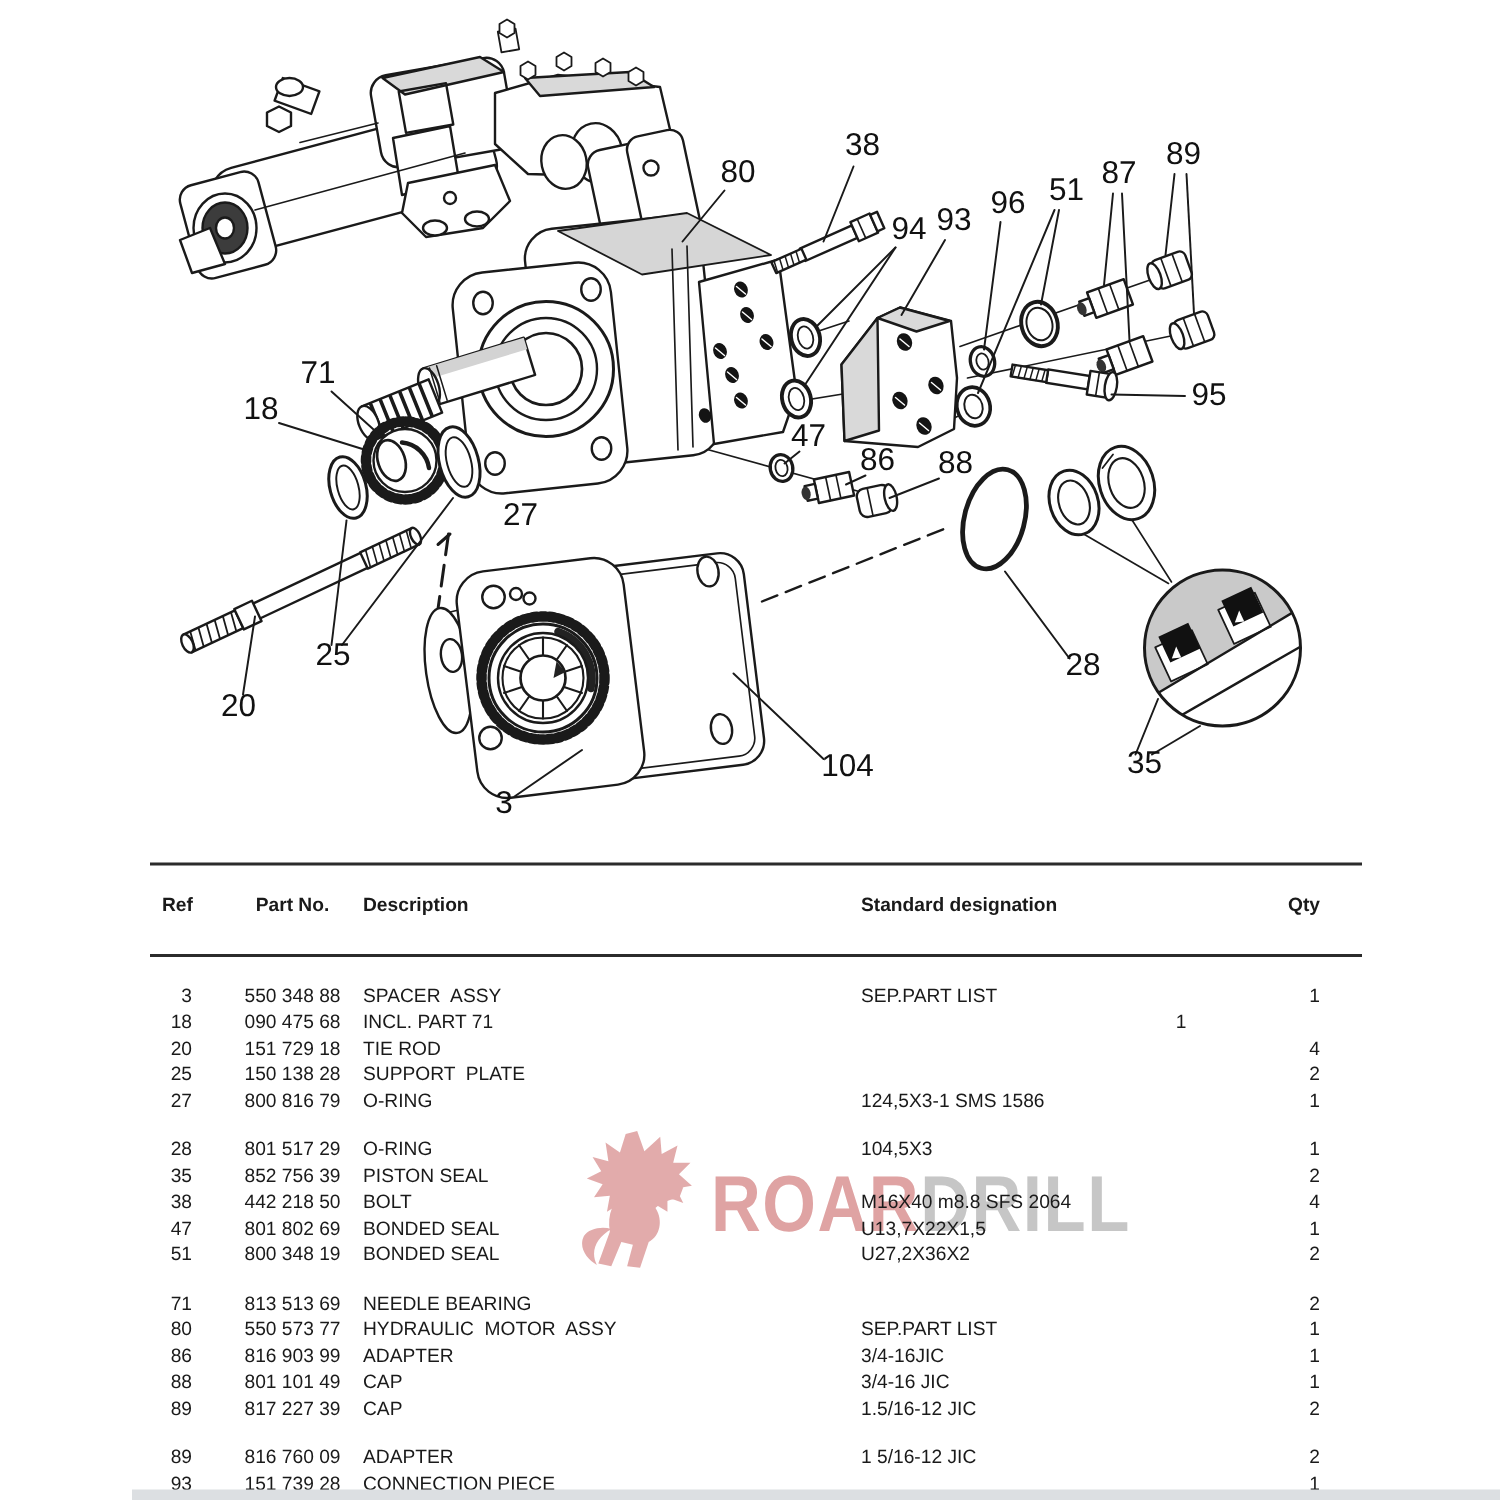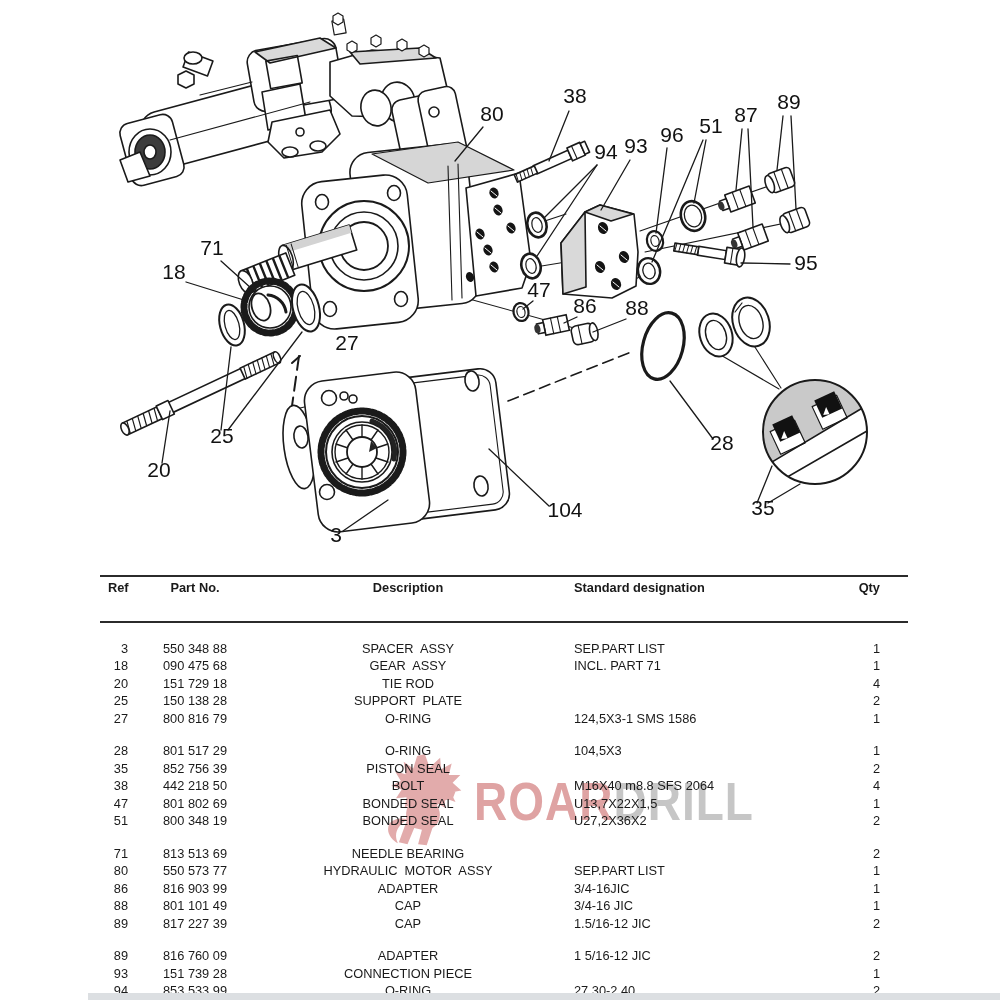--- a/index.html
+++ b/index.html
@@ -9,26 +9,26 @@
   
   .watermark{position:absolute;left:372px;top:752px;z-index:0;display:flex;align-items:center;
     user-select:none;}
   .wm-text{font-size:46px;font-weight:700;letter-spacing:1px;line-height:1;white-space:nowrap;
     margin-left:6px;transform:scaleY(1.15);}
   
   .parts-table{position:absolute;left:100px;top:575px;width:808px;z-index:1;}
   .rule{height:2px;background:#2b2b2b;width:100%;}
   .rule.thin{height:1.5px;margin-top:26px;}
   .t-head,.t-row{display:grid;grid-template-columns:32px 110px 332px 245px 89px;}
-  .t-head{margin-top:3px;font-weight:bold;font-size:12.8px;}
+  .t-head{margin-top:18px;font-weight:bold;font-size:12.8px;}
   .t-row{font-size:12.8px;line-height:17.5px;height:17.5px;}
   .c-ref{text-align:right;padding-right:4px;}
   .h-ref{text-align:left;padding-left:8px;}
   .c-part{padding-left:16px;white-space:pre;text-align:center;}
-  .c-desc{white-space:pre;text-align:center;}
+  .c-desc{white-space:pre;}
   .c-std{white-space:pre;}
   .c-qty{text-align:right;padding-right:28px;}
   .t-group{margin-top:15px;}
   .t-group.first{margin-top:17px;}
   .bottom-strip{position:absolute;left:88px;top:993px;width:912px;height:7px;background:#dcdfe2;z-index:2;}
 </style>
 </head>
 <body>
 
 <div id="page">
@@ -465,21 +465,20 @@
           <div class="t-row">
             <div class="c-ref">3</div>
             <div class="c-part">550 348 88</div>
             <div class="c-desc">SPACER  ASSY</div>
             <div class="c-std">SEP.PART LIST</div>
             <div class="c-qty">1</div>
           </div>
           <div class="t-row">
             <div class="c-ref">18</div>
             <div class="c-part">090 475 68</div>
-            <div class="c-desc">GEAR  ASSY</div>
             <div class="c-std">INCL. PART 71</div>
             <div class="c-qty">1</div>
           </div>
           <div class="t-row">
             <div class="c-ref">20</div>
             <div class="c-part">151 729 18</div>
             <div class="c-desc">TIE ROD</div>
             <div class="c-std"></div>
             <div class="c-qty">4</div>
           </div>

